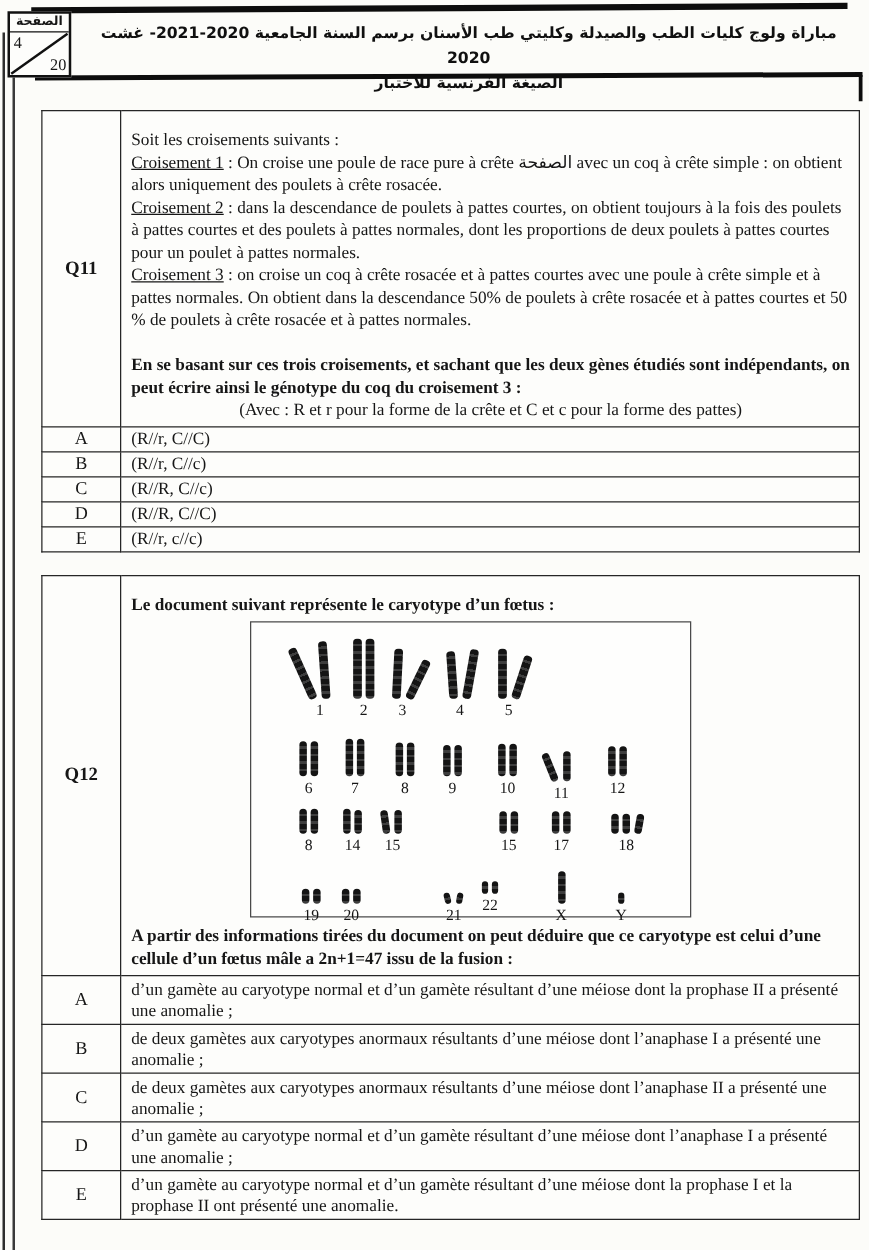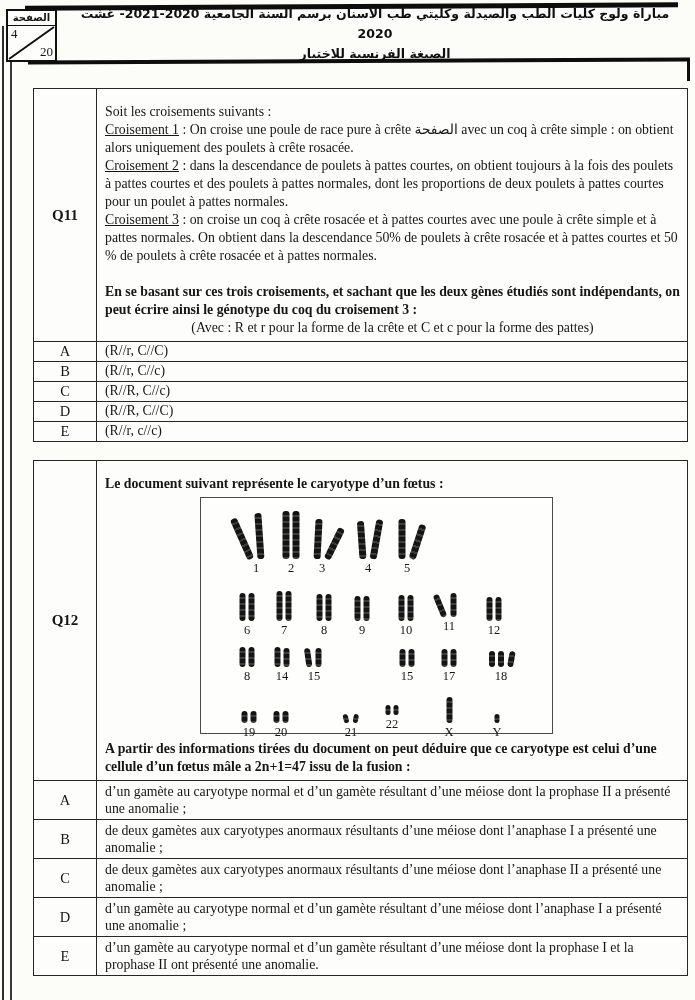--- a/index.html
+++ b/index.html
@@ -15,21 +15,21 @@
   .rule-header-bottom{position:absolute;left:28px;top:59px;width:662px;height:4px;background:#0d0d0d;transform:rotate(-0.25deg);}
   .rule-hook{position:absolute;left:687px;top:60px;width:3px;height:21px;background:#0d0d0d;}
   
   .pagebox{position:absolute;left:6px;top:9px;width:51px;height:53px;border:2px solid #111;background:#fdfdfb;box-sizing:border-box;}
   .pagebox .pb-label{display:block;direction:rtl;text-align:center;font-family:"DejaVu Sans",sans-serif;font-weight:bold;font-size:10px;line-height:14px;border-bottom:1.5px solid #111;}
   .pb-frac{position:relative;height:34px;}
   .pb-frac svg{position:absolute;left:0;top:0;width:100%;height:100%;}
   .pb-num{position:absolute;left:3px;top:0;font-size:13px;}
   .pb-den{position:absolute;right:2px;bottom:0;font-size:13px;}
   
-  .header-title{position:absolute;left:62px;top:4px;width:626px;direction:rtl;text-align:center;
+  .header-title{position:absolute;left:62px;top:16px;width:626px;direction:rtl;text-align:center;
     font-family:"DejaVu Sans",sans-serif;font-weight:bold;font-size:12.5px;line-height:20px;color:#101010;}
   
   table.qtable{position:absolute;border-collapse:collapse;background:#fdfdfb;table-layout:fixed;}
   table.qtable td{border:1.5px solid #262626;vertical-align:top;}
   #q11-table{left:33px;top:88px;width:655px;}
   #q12-table{left:33px;top:460px;width:655px;}
   td.qlabel{width:60px;text-align:center;font-weight:bold;font-size:15px;vertical-align:middle !important;}
   td.qbody{padding:14px 7px 4px 8px;font-size:13.8px;line-height:18px;}
   td.alabel{width:60px;text-align:center;font-size:14.5px;vertical-align:middle !important;}
   td.atext{padding:0 8px;font-size:13.8px;line-height:16.5px;vertical-align:middle !important;}
@@ -185,21 +185,21 @@
               </div>
           <span class="kl">9</span>
         </div>
         <div class="kp" style="left:205px;top:92px;height:48px">
           <div class="chrs">
                 <i class="chr w6" style="height:26px"></i>
                 <i class="chr w6" style="height:26px"></i>
               </div>
           <span class="kl">10</span>
         </div>
-        <div class="kp" style="left:248px;top:88px;height:48px">
+        <div class="kp" style="left:248px;top:96px;height:48px">
           <div class="chrs">
                 <i class="chr w6 ob" style="height:24px;transform:rotate(-22deg)"></i>
                 <i class="chr w6" style="height:24px"></i>
               </div>
           <span class="kl">11</span>
         </div>
         <div class="kp" style="left:293px;top:92px;height:48px">
           <div class="chrs">
                 <i class="chr w6" style="height:24px"></i>
                 <i class="chr w6" style="height:24px"></i>
@@ -258,21 +258,21 @@
               </div>
           <span class="kl">19</span>
         </div>
         <div class="kp" style="left:80px;top:196px;height:46px">
           <div class="chrs">
                 <i class="chr w6" style="height:12px"></i>
                 <i class="chr w6" style="height:12px"></i>
               </div>
           <span class="kl">20</span>
         </div>
-        <div class="kp" style="left:150px;top:196px;height:46px">
+        <div class="kp" style="left:162px;top:196px;height:46px">
           <div class="chrs">
                 <i class="chr w5 ob" style="height:9px;transform:rotate(-14deg)"></i>
                 <i class="chr w5 ob" style="height:9px;transform:rotate(10deg)"></i>
               </div>
           <span class="kl">21</span>
         </div>
         <div class="kp" style="left:191px;top:188px;height:46px">
           <div class="chrs">
                 <i class="chr w5" style="height:10px"></i>
                 <i class="chr w5" style="height:10px"></i>

